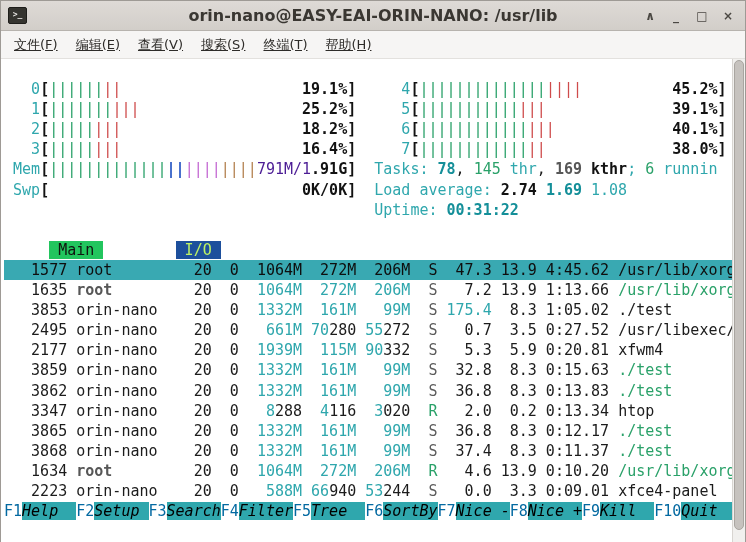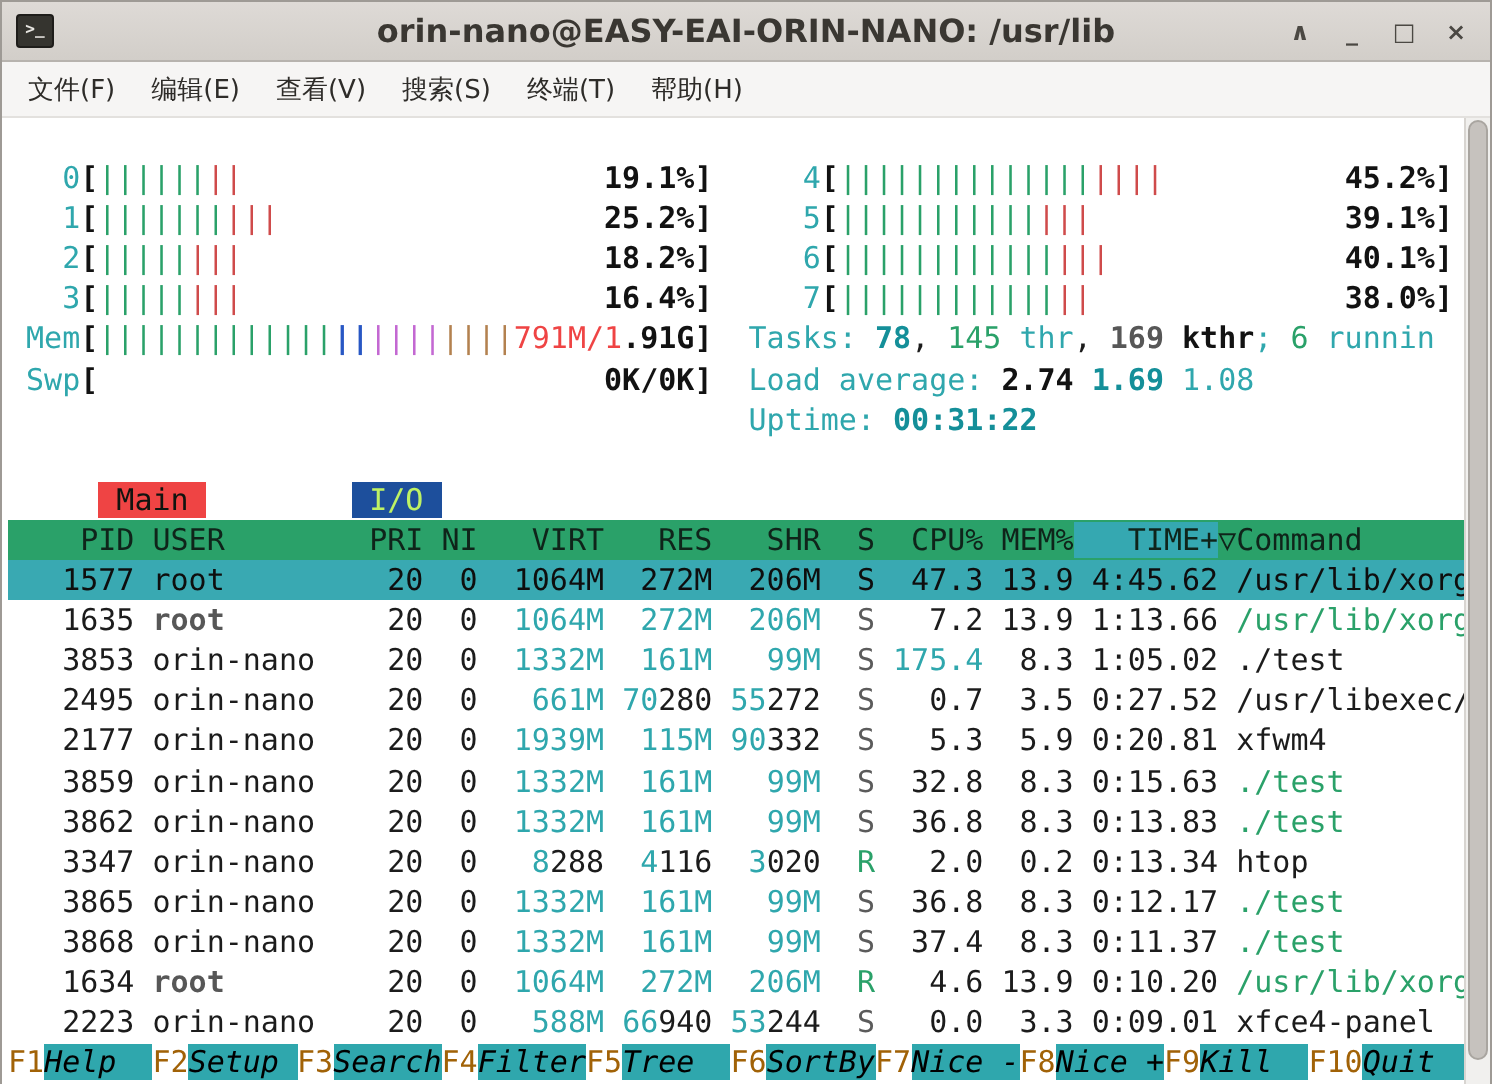--- a/index.html
+++ b/index.html
@@ -6,40 +6,40 @@
   body{width:746px;height:542px;background:#c9c5c1;font-family:"DejaVu Sans","Liberation Sans",sans-serif;overflow:hidden;}
   .window{position:absolute;inset:0;border:1px solid #9e9a95;background:#ffffff;box-sizing:border-box;}
   
   .titlebar{height:29px;background:linear-gradient(#dedad6,#d2cec9);border-bottom:1px solid #b7b3ae;position:relative;display:flex;align-items:center;}
   .win-icon{width:17px;height:15px;background:#35342f;border:1px solid #1e1d1a;border-radius:2px;margin-left:7px;color:#e8e6e2;font:bold 8px/14px "DejaVu Sans Mono",monospace;text-align:center;}
   .title{position:absolute;left:0;right:0;text-align:center;font-weight:bold;font-size:16px;color:#3a3732;}
   .win-controls{position:absolute;right:6px;top:0;height:29px;display:flex;align-items:center;gap:4px;}
   .win-btn{width:22px;height:22px;text-align:center;line-height:22px;font-size:12px;font-weight:bold;color:#4b4843;cursor:default;}
   
   .menubar{height:27px;background:#f6f5f4;border-bottom:1px solid #e3e1de;display:flex;align-items:center;padding-left:5px;}
-  .menu-item{font-size:13px;color:#2e2c29;padding:3px 8px;margin-right:2px;}
+  .menu-item{font-size:13px;color:#2e2c29;padding:3px 8px;margin-right:2px;text-decoration:underline;}
   
   .term{position:relative;height:484px;background:#ffffff;}
   .term-lines{position:absolute;left:3px;top:0;width:731px;font-family:"DejaVu Sans Mono","Liberation Mono",monospace;font-size:15px;}
   .line{height:20.1px;line-height:20.1px;white-space:pre;overflow:hidden;color:#1c1c1c;}
   .line.selected{background:#39a9b2;}
   .line.selected span{color:#0e0e0e !important;font-weight:normal !important;text-align:center;}
   .line.header{background:#2aa169;}
   .line.header span{color:#0f241a;}
   .hdr-sort{background:#35a8b1;}
   
   .c-dark{color:#1c1c1c}.c-darkb{color:#121212;font-weight:bold}
   .c-gray{color:#5b5b5b}.c-grayb{color:#575757;font-weight:bold}
   .c-cyan{color:#2fa7ad}.c-cyanb{color:#148f99;font-weight:bold}
   .c-green{color:#2aa169}.c-red{color:#cf4b4b}
   .c-blue{color:#2857c4;font-weight:bold}
-  .c-mag{color:#c368d2}.c-tan{color:#b3814f}.c-tanb{color:#ef4444}
-  .tab-main{background:#ef4444;color:#10140f;}
+  .c-mag{color:#c368d2}.c-tan{color:#b3814f}.c-tanb{color:#4c1d95}
+  .tab-main{background:#22c55e;color:#10140f;}
   .tab-io{background:#1d4f9c;color:#bef264;}
-  .fk-key{color:#a16207;}
+  .fk-key{color:#0369a1;}
   .fk-label{background:#2fa7ad;color:#000000;font-style:italic;}
   
   .scrollbar{position:absolute;right:0;top:0;width:13px;height:484px;background:#f1f0ee;border-left:1px solid #d8d5d1;box-sizing:border-box;}
   .scroll-thumb{position:absolute;left:1px;top:1px;width:10px;height:470px;background:#c6c2be;border:1px solid #a9a5a0;border-radius:5px;box-sizing:border-box;}
 </style>
 </head>
 <body>
 
 <div class="window">
   <div class="titlebar">
@@ -65,21 +65,20 @@
         <div class="line"></div>
         <div class="line"><span class="c-cyan">   0</span><span class="c-darkb">[</span><span class="c-green">||||||</span><span class="c-red">||</span><span>                    </span><span class="c-darkb">19.1%</span><span class="c-darkb">]</span><span>  </span><span class="c-cyan">   4</span><span class="c-darkb">[</span><span class="c-green">||||||||||||||</span><span class="c-red">||||</span><span>          </span><span class="c-darkb">45.2%</span><span class="c-darkb">]</span></div>
         <div class="line"><span class="c-cyan">   1</span><span class="c-darkb">[</span><span class="c-green">|||||||</span><span class="c-red">|||</span><span>                  </span><span class="c-darkb">25.2%</span><span class="c-darkb">]</span><span>  </span><span class="c-cyan">   5</span><span class="c-darkb">[</span><span class="c-green">|||||||||||</span><span class="c-red">|||</span><span>              </span><span class="c-darkb">39.1%</span><span class="c-darkb">]</span></div>
         <div class="line"><span class="c-cyan">   2</span><span class="c-darkb">[</span><span class="c-green">|||||</span><span class="c-red">|||</span><span>                    </span><span class="c-darkb">18.2%</span><span class="c-darkb">]</span><span>  </span><span class="c-cyan">   6</span><span class="c-darkb">[</span><span class="c-green">||||||||||||</span><span class="c-red">|||</span><span>             </span><span class="c-darkb">40.1%</span><span class="c-darkb">]</span></div>
         <div class="line"><span class="c-cyan">   3</span><span class="c-darkb">[</span><span class="c-green">|||||</span><span class="c-red">|||</span><span>                    </span><span class="c-darkb">16.4%</span><span class="c-darkb">]</span><span>  </span><span class="c-cyan">   7</span><span class="c-darkb">[</span><span class="c-green">||||||||||||</span><span class="c-red">||</span><span>              </span><span class="c-darkb">38.0%</span><span class="c-darkb">]</span></div>
         <div class="line"><span class="c-cyan"> Mem</span><span class="c-darkb">[</span><span class="c-green">|||||||||||||</span><span class="c-blue">||</span><span class="c-mag">||||</span><span class="c-tan">||||</span><span></span><span class="c-tanb">791M/1</span><span class="c-darkb">.91G</span><span class="c-darkb">]</span><span>  </span><span class="c-cyan">Tasks: </span><span class="c-cyanb">78</span><span class="c-dark">, </span><span class="c-green">145</span><span class="c-cyan"> thr</span><span class="c-dark">, </span><span class="c-grayb">169</span><span class="c-darkb"> kthr</span><span class="c-cyan">; </span><span class="c-green">6</span><span class="c-cyan"> runnin</span></div>
         <div class="line"><span class="c-cyan"> Swp</span><span class="c-darkb">[</span><span>                            </span><span class="c-darkb">0K/0K</span><span class="c-darkb">]</span><span>  </span><span class="c-cyan">Load average: </span><span class="c-darkb">2.74 </span><span class="c-cyanb">1.69 </span><span class="c-cyan">1.08</span></div>
         <div class="line"><span>                                         </span><span class="c-cyan">Uptime: </span><span class="c-cyanb">00:31:22</span></div>
         <div class="line"></div>
         <div class="line"><span>     </span><span class="tab-main"> Main </span><span>        </span><span class="tab-io"> I/O </span></div>
-        <div class="line header"><span>    PID</span><span> </span><span>USER      </span><span>  PRI</span><span> NI</span><span>   VIRT</span><span>   RES</span><span>   SHR</span><span>  S</span><span>  CPU%</span><span> MEM%</span><span class="hdr-sort">   TIME+</span><span>▽</span><span>Command      </span></div>
         <div class="line selected"><span class="c-dark">   1577</span><span> </span><span class="c-grayb">root      </span><span class="c-dark">   20</span><span class="c-dark">  0</span><span>  </span><span class="c-cyan">1064M</span><span>  </span><span class="c-cyan">272M</span><span>  </span><span class="c-cyan">206M</span><span class="c-gray">  S</span><span class="c-dark">  47.3</span><span class="c-dark"> 13.9</span><span class="c-dark"> 4:45.62</span><span> </span><span class="c-dark">/usr/lib/xorg</span></div>
         <div class="line"><span class="c-dark">   1635</span><span> </span><span class="c-grayb">root      </span><span class="c-dark">   20</span><span class="c-dark">  0</span><span>  </span><span class="c-cyan">1064M</span><span>  </span><span class="c-cyan">272M</span><span>  </span><span class="c-cyan">206M</span><span class="c-gray">  S</span><span class="c-dark">   7.2</span><span class="c-dark"> 13.9</span><span class="c-dark"> 1:13.66</span><span> </span><span class="c-green">/usr/lib/xorg</span></div>
         <div class="line"><span class="c-dark">   3853</span><span> </span><span class="c-dark">orin-nano </span><span class="c-dark">   20</span><span class="c-dark">  0</span><span>  </span><span class="c-cyan">1332M</span><span>  </span><span class="c-cyan">161M</span><span>   </span><span class="c-cyan">99M</span><span class="c-gray">  S</span><span class="c-cyan"> 175.4</span><span class="c-dark">  8.3</span><span class="c-dark"> 1:05.02</span><span> </span><span class="c-dark">./test</span></div>
         <div class="line"><span class="c-dark">   2495</span><span> </span><span class="c-dark">orin-nano </span><span class="c-dark">   20</span><span class="c-dark">  0</span><span>   </span><span class="c-cyan">661M</span><span> </span><span class="c-cyan">70</span><span class="c-dark">280</span><span> </span><span class="c-cyan">55</span><span class="c-dark">272</span><span class="c-gray">  S</span><span class="c-dark">   0.7</span><span class="c-dark">  3.5</span><span class="c-dark"> 0:27.52</span><span> </span><span class="c-dark">/usr/libexec/</span></div>
         <div class="line"><span class="c-dark">   2177</span><span> </span><span class="c-dark">orin-nano </span><span class="c-dark">   20</span><span class="c-dark">  0</span><span>  </span><span class="c-cyan">1939M</span><span>  </span><span class="c-cyan">115M</span><span> </span><span class="c-cyan">90</span><span class="c-dark">332</span><span class="c-gray">  S</span><span class="c-dark">   5.3</span><span class="c-dark">  5.9</span><span class="c-dark"> 0:20.81</span><span> </span><span class="c-dark">xfwm4</span></div>
         <div class="line"><span class="c-dark">   3859</span><span> </span><span class="c-dark">orin-nano </span><span class="c-dark">   20</span><span class="c-dark">  0</span><span>  </span><span class="c-cyan">1332M</span><span>  </span><span class="c-cyan">161M</span><span>   </span><span class="c-cyan">99M</span><span class="c-gray">  S</span><span class="c-dark">  32.8</span><span class="c-dark">  8.3</span><span class="c-dark"> 0:15.63</span><span> </span><span class="c-green">./test</span></div>
         <div class="line"><span class="c-dark">   3862</span><span> </span><span class="c-dark">orin-nano </span><span class="c-dark">   20</span><span class="c-dark">  0</span><span>  </span><span class="c-cyan">1332M</span><span>  </span><span class="c-cyan">161M</span><span>   </span><span class="c-cyan">99M</span><span class="c-gray">  S</span><span class="c-dark">  36.8</span><span class="c-dark">  8.3</span><span class="c-dark"> 0:13.83</span><span> </span><span class="c-green">./test</span></div>
         <div class="line"><span class="c-dark">   3347</span><span> </span><span class="c-dark">orin-nano </span><span class="c-dark">   20</span><span class="c-dark">  0</span><span>   </span><span class="c-cyan">8</span><span class="c-dark">288</span><span>  </span><span class="c-cyan">4</span><span class="c-dark">116</span><span>  </span><span class="c-cyan">3</span><span class="c-dark">020</span><span class="c-green">  R</span><span class="c-dark">   2.0</span><span class="c-dark">  0.2</span><span class="c-dark"> 0:13.34</span><span> </span><span class="c-dark">htop</span></div>
         <div class="line"><span class="c-dark">   3865</span><span> </span><span class="c-dark">orin-nano </span><span class="c-dark">   20</span><span class="c-dark">  0</span><span>  </span><span class="c-cyan">1332M</span><span>  </span><span class="c-cyan">161M</span><span>   </span><span class="c-cyan">99M</span><span class="c-gray">  S</span><span class="c-dark">  36.8</span><span class="c-dark">  8.3</span><span class="c-dark"> 0:12.17</span><span> </span><span class="c-green">./test</span></div>
         <div class="line"><span class="c-dark">   3868</span><span> </span><span class="c-dark">orin-nano </span><span class="c-dark">   20</span><span class="c-dark">  0</span><span>  </span><span class="c-cyan">1332M</span><span>  </span><span class="c-cyan">161M</span><span>   </span><span class="c-cyan">99M</span><span class="c-gray">  S</span><span class="c-dark">  37.4</span><span class="c-dark">  8.3</span><span class="c-dark"> 0:11.37</span><span> </span><span class="c-green">./test</span></div>

